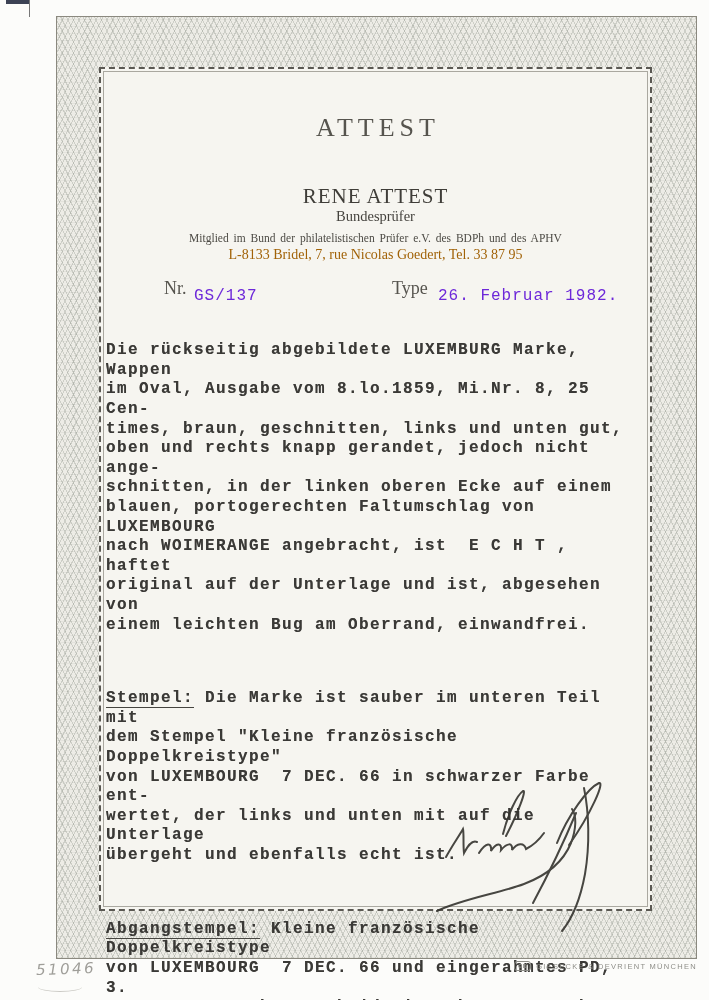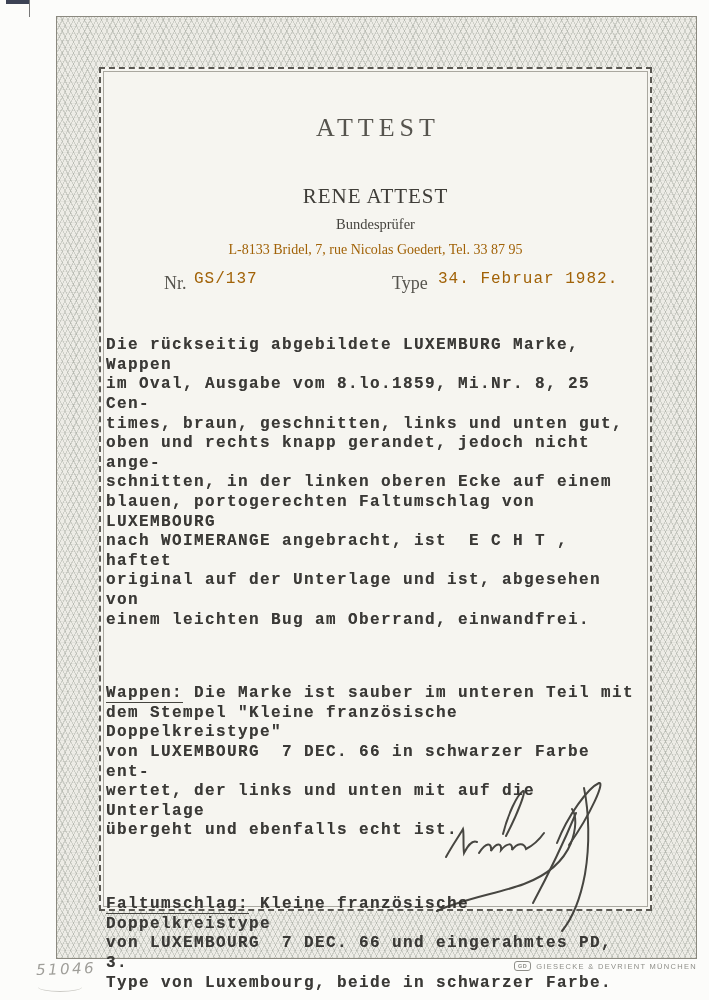--- a/index.html
+++ b/index.html
@@ -17,29 +17,29 @@
           repeating-linear-gradient(0deg, rgba(138,144,134,0.10) 0 1px, transparent 1px 7px);}
   
   .panel{position:absolute;left:42px;top:50px;width:549px;height:840px;
          border:2px dashed #5a5852;background:#f6f5f0;}
   .panel-line{position:absolute;inset:2px;border:1px solid #aaa8a0;pointer-events:none;}
   .content{position:absolute;inset:3px;padding:0 2px;color:#403e39;}
 
   .attest{margin:39px 0 0;text-align:center;font-weight:normal;font-size:26px;
           letter-spacing:5px;text-indent:5px;color:#56544e;line-height:34px;}
   .name{margin:39px 0 0;text-align:center;font-size:21px;letter-spacing:1px;color:#3f3d38;line-height:24px;}
-  .role{margin:8px;text-align:center;font-size:14.5px;color:#45433e;line-height:17px;}
+  .role{margin:0;text-align:center;font-size:14.5px;color:#45433e;line-height:17px;}
   .membership{margin:6px 0 0;text-align:center;font-size:11.5px;color:#4c4a44;
               word-spacing:2px;line-height:14px;}
   .address{margin:1px 0 0;text-align:center;font-size:14px;color:#a16207;line-height:17px;}
 
   .mono{font-family:"Liberation Mono",monospace;}
   .meta{position:relative;height:20px;margin-top:12px;}
   .meta .plabel{position:absolute;font-size:18px;color:#56544e;top:3px;}
-  .meta .mval{position:absolute;font-size:16px;letter-spacing:1px;color:#a16207;top:0;}
+  .meta .mval{position:absolute;font-size:16px;letter-spacing:1px;color:#6d28d9;top:12px;}
   .nr-label{left:58px;}  .nr-value{left:88px;}
   .date-label{left:286px;} .date-value{left:332px;}
 
   .body{margin-top:7px;font-family:"Liberation Mono",monospace;font-size:16px;
         line-height:19.6px;letter-spacing:1.4px;color:#3a3936;white-space:pre-wrap;
         text-shadow:0 0 0.4px rgba(58,57,54,0.55);}
   .para{margin:0 0 15px 0;font-weight:bold;}
   .para:last-child{margin-bottom:0;}
   .lbl{border-bottom:1.5px solid #45443f;}
   .blk{display:block;}
@@ -68,44 +68,45 @@
 
   <div class="band">
     <div class="panel">
       <div class="panel-line"></div>
       <div class="content">
 
         <h1 class="attest">ATTEST</h1>
 
         <div class="name">RENE ATTEST</div>
         <div class="role">Bundesprüfer</div>
+        <div class="membership">Mitglied im Bund der philatelistischen Prüfer e.V. des BDPh und des APHV</div>
         <div class="address">L-8133 Bridel, 7, rue Nicolas Goedert, Tel. 33 87 95</div>
 
         <div class="meta">
           <span class="plabel nr-label">Nr.</span>
           <span class="mval mono nr-value">GS/137</span>
           <span class="plabel date-label">Type</span>
-          <span class="mval mono date-value">34. Februar 1982.</span>
+          <span class="mval mono date-value">26. Februar 1982.</span>
         </div>
 
         <div class="body">
           <div class="para"><span>Die rückseitig abgebildete LUXEMBURG Marke, Wappen
 im Oval, Ausgabe vom 8.lo.1859, Mi.Nr. 8, 25 Cen-
 times, braun, geschnitten, links und unten gut,
 oben und rechts knapp gerandet, jedoch nicht ange-
 schnitten, in der linken oberen Ecke auf einem
 blauen, portogerechten Faltumschlag von LUXEMBOURG
 nach WOIMERANGE angebracht, ist  E C H T , haftet
 original auf der Unterlage und ist, abgesehen von
 einem leichten Bug am Oberrand, einwandfrei.</span></div>
-          <div class="para"><span class="lbl">Wappen:</span><span> Die Marke ist sauber im unteren Teil mit</span><span class="blk">dem Stempel "Kleine französische Doppelkreistype"
+          <div class="para"><span class="lbl">Stempel:</span><span> Die Marke ist sauber im unteren Teil mit</span><span class="blk">dem Stempel "Kleine französische Doppelkreistype"
 von LUXEMBOURG  7 DEC. 66 in schwarzer Farbe ent-
 wertet, der links und unten mit auf die Unterlage
 übergeht und ebenfalls echt ist.</span></div>
-          <div class="para"><span class="lbl">Faltumschlag:</span><span> Kleine französische Doppelkreistype</span><span class="blk">von LUXEMBOURG  7 DEC. 66 und eingerahmtes PD, 3.
+          <div class="para"><span class="lbl">Abgangstempel:</span><span> Kleine französische Doppelkreistype</span><span class="blk">von LUXEMBOURG  7 DEC. 66 und eingerahmtes PD, 3.
 Type von Luxembourg, beide in schwarzer Farbe.</span></div>
           
           
           
         </div>
 
       </div>
     </div>
   </div>
 

